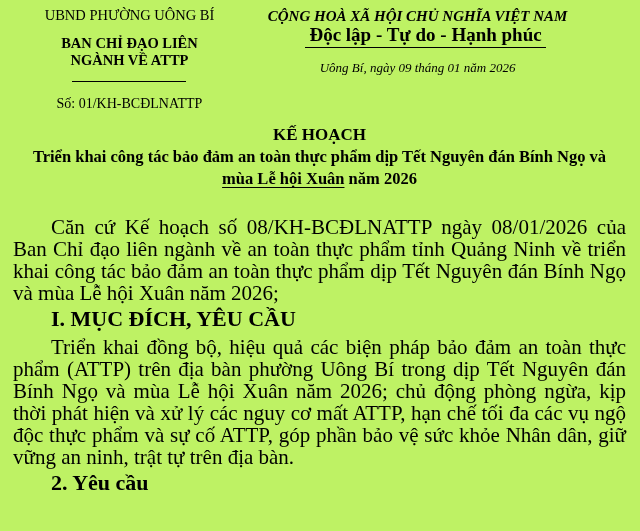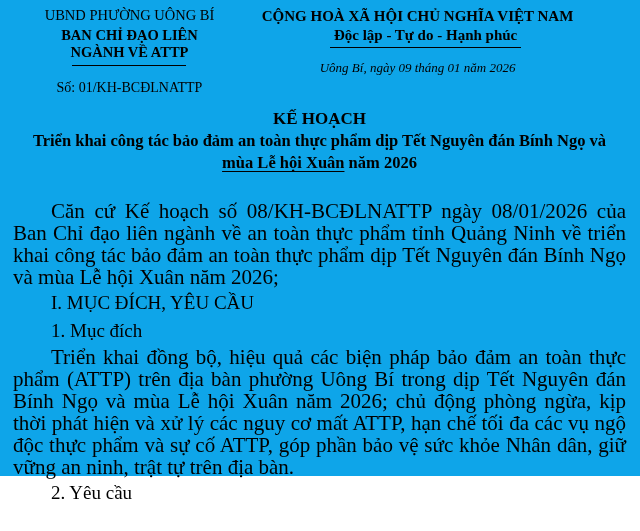--- a/index.html
+++ b/index.html
@@ -8,60 +8,60 @@
     background: #ffffff;
   }
   body {
     width: 640px;
     height: 531px;
     overflow: hidden;
   }
   .page {
     box-sizing: border-box;
     width: 640px;
-    height: 476px;
+    height: 531px;
     padding: 7px 14px 0 13px;
     font-family: "Liberation Serif", "DejaVu Serif", serif;
     color: #000000;
-    background: #0ea5e9;
+    background: #bef264;
   }
 
   
   .header { display: flex; align-items: flex-start; }
   .h-left  { width: 38%; text-align: center; }
   .h-right { width: 56%; text-align: center; }
 
   .org-parent { font-size: 14.5px; line-height: 16px; white-space: nowrap; }
-  .org-name   { font-size: 14.5px; font-weight: bold; line-height: 17px; width: 158px; margin: 4px auto; }
+  .org-name   { font-size: 14.5px; font-weight: bold; line-height: 17px; width: 158px; margin: 12px auto; }
   .org-rule   { width: 114px; height: 0; border-bottom: 1.5px solid #000; margin: 2px auto 0; }
   .doc-number { font-size: 14px; line-height: 22px; margin-top: 11px; white-space: nowrap; }
 
-  .national-title { font-size: 15px; font-weight: bold; line-height: 18px; white-space: nowrap; }
-  .motto { display: inline-block; font-size: 15px; font-weight: bold; line-height: 20px;
+  .national-title { font-size: 15px; font-weight: bold; line-height: 18px; white-space: nowrap; font-style: italic; }
+  .motto { display: inline-block; font-size: 19px; font-weight: bold; line-height: 20px;
            padding: 0 4px 2px; border-bottom: 1.5px solid #000; white-space: nowrap; margin-left: 16px; }
   .place-date { font-size: 13px; font-style: italic; line-height: 22px; margin-top: 9px; white-space: nowrap; }
 
   
   .title-block { text-align: center; margin-top: 9px; }
   .doc-type { font-size: 17px; font-weight: bold; line-height: 22px; }
   .subject  { font-size: 16.5px; font-weight: bold; line-height: 22px; max-width: 578px; margin: 0 auto; }
   .subject .underlined { text-decoration: underline; text-underline-offset: 3px; }
 
   
   .body-block { margin-top: 26px; }
   .para {
     font-size: 21px;
     line-height: 22px;
     text-align: justify;
     text-indent: 38px;
     margin: 0 0 4px 0;
   }
   .heading {
-    font-size: 19px;
-    font-weight: normal;
+    font-size: 22px;
+    font-weight: bold;
     line-height: 22px;
     text-indent: 38px;
     margin: 0 0 6px 0;
   }
   .heading.sub { margin: 0 0 4px 0; }
   .heading.last { margin: 2px 0 0 0; }
 </style>
 </head>
 <body>
 
@@ -84,18 +84,17 @@
   </div>
 
   <div class="title-block">
     <div class="doc-type">KẾ HOẠCH</div>
     <div class="subject"><span>Triển khai công tác bảo đảm an toàn thực phẩm dịp Tết Nguyên đán Bính Ngọ và </span><span class="underlined">mùa Lễ hội Xuân</span><span> năm 2026</span></div>
   </div>
 
   <div class="body-block">
     <p class="para">Căn cứ Kế hoạch số 08/KH-BCĐLNATTP ngày 08/01/2026 của Ban Chỉ đạo liên ngành về an toàn thực phẩm tỉnh Quảng Ninh về triển khai công tác bảo đảm an toàn thực phẩm dịp Tết Nguyên đán Bính Ngọ và mùa Lễ hội Xuân năm 2026;</p>
     <div class="heading">I. MỤC ĐÍCH, YÊU CẦU</div>
-    <div class="heading sub">1. Mục đích</div>
     <p class="para">Triển khai đồng bộ, hiệu quả các biện pháp bảo đảm an toàn thực phẩm (ATTP) trên địa bàn phường Uông Bí trong dịp Tết Nguyên đán Bính Ngọ và mùa Lễ hội Xuân năm 2026; chủ động phòng ngừa, kịp thời phát hiện và xử lý các nguy cơ mất ATTP, hạn chế tối đa các vụ ngộ độc thực phẩm và sự cố ATTP, góp phần bảo vệ sức khỏe Nhân dân, giữ vững an ninh, trật tự trên địa bàn.</p>
     <div class="heading last">2. Yêu cầu</div>
   </div>
 
 </div>
 
 </body></html>

